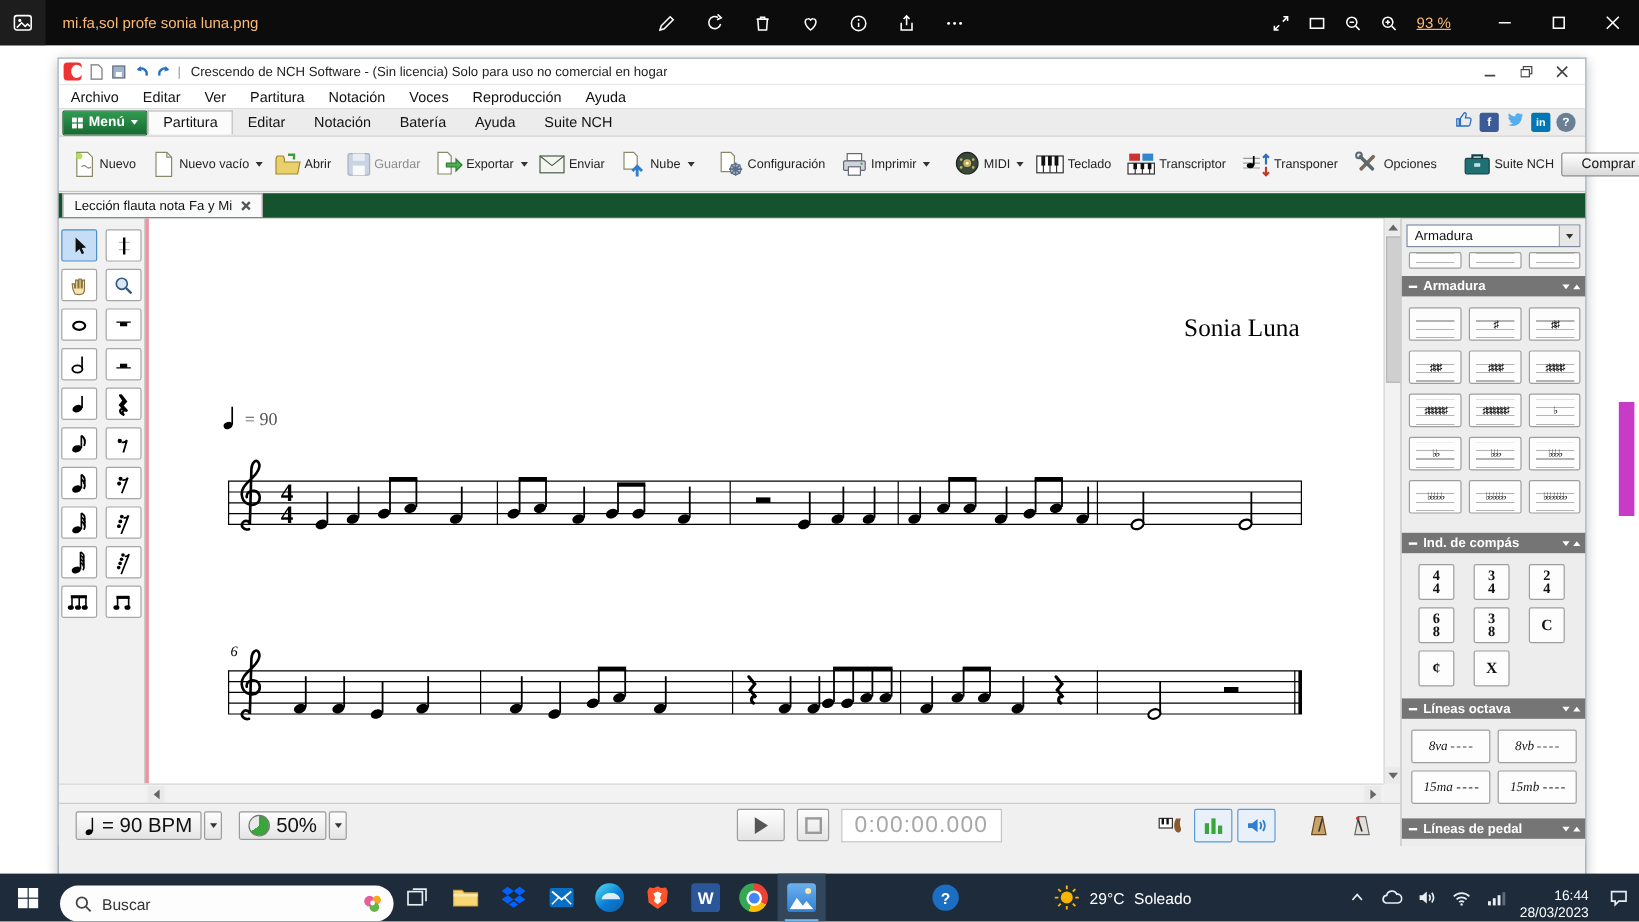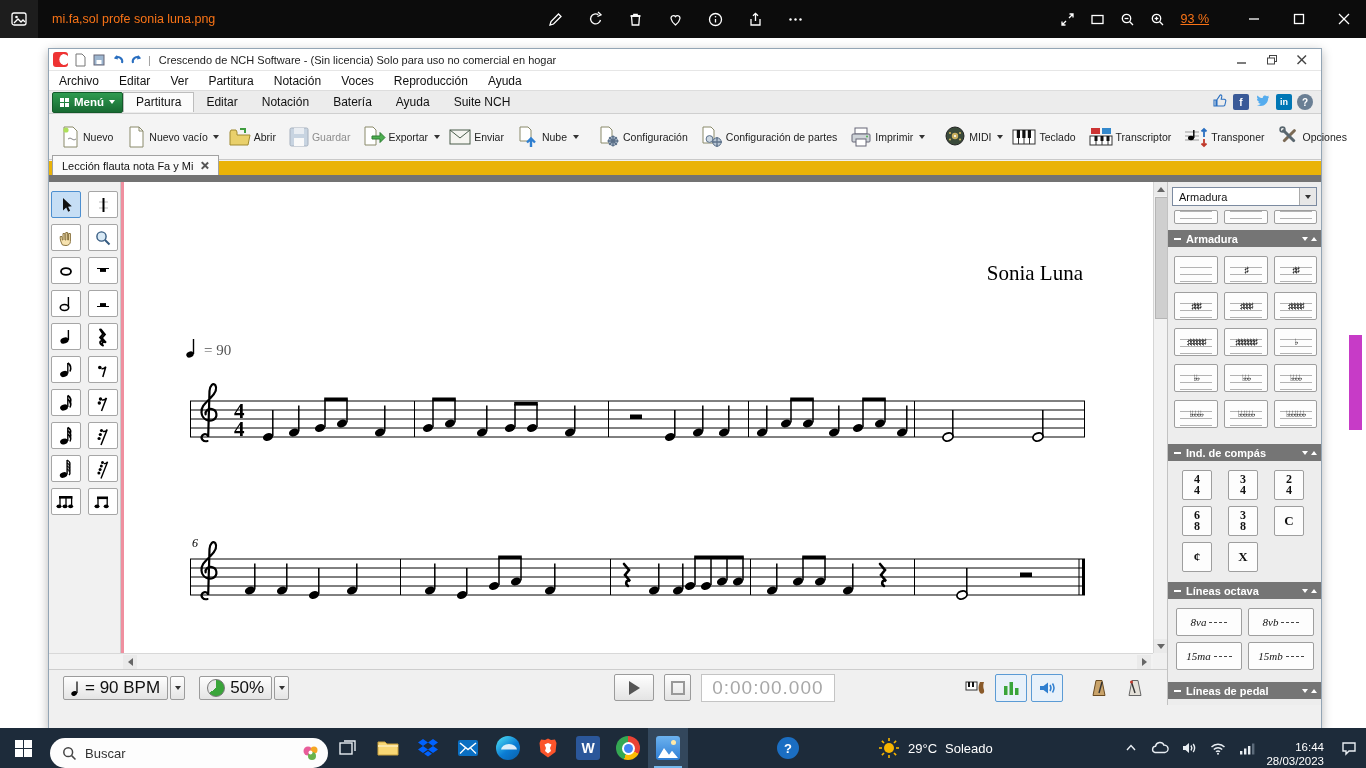--- a/index.html
+++ b/index.html
@@ -1,20 +1,20 @@
 <!DOCTYPE html>
 <html><head>
 <meta charset="utf-8">
 <style>
   html,body{margin:0;padding:0;background:#777;}
   body{font-family:"Liberation Sans",sans-serif;}
   .screen{position:relative;width:1366px;height:768px;background:#fff;overflow:hidden;}
 
   
-  .photos-bar{position:absolute;left:0;top:0;width:1366px;height:38px;background:#0c0c0c;color:#f97316;display:flex;align-items:center;}
+  .photos-bar{position:absolute;left:0;top:0;width:1366px;height:38px;background:#0c0c0c;color:#fdba74;display:flex;align-items:center;}
   .pb-appicon{width:38px;height:38px;display:flex;align-items:center;justify-content:center;background:#1d1d1d;}
   .pb-name{font-size:12.5px;margin-left:14px;white-space:nowrap;}
   .pb-center{position:absolute;left:540px;top:0;height:38px;display:flex;align-items:center;gap:10px;}
   .pb-right{position:absolute;right:0;top:0;height:38px;display:flex;align-items:center;text-decoration:underline;}
   .pb-ic{width:30px;height:30px;display:flex;align-items:center;justify-content:center;}
   .pb-zoom{font-size:12.5px;margin:0 22px 0 8px;}
   .pb-win{width:45px;height:38px;display:flex;align-items:center;justify-content:center;}
   .pbsvg{stroke:#fff;fill:none;stroke-width:1.3;}
 
   
@@ -54,21 +54,21 @@
   .toolbar{position:absolute;left:0;top:65px;width:100%;height:46px;background:#f4f4f4;border-bottom:1px solid #c9c9c9;display:flex;align-items:center;padding:0 4px;box-sizing:border-box;}
   .tbb{display:flex;flex-direction:row;align-items:center;justify-content:center;height:44px;padding:0 6px;gap:2px;}
   .tbb .lbl{font-size:10.5px;white-space:nowrap;color:#222;}
   .tbb.disabled{opacity:.5;}
   .tbb-wrap{display:flex;align-items:center;}
   .tb-dd{width:11px;height:34px;display:flex;align-items:center;justify-content:center;margin-left:-3px;}
   .tb-sep{width:1px;height:38px;background:#c6c6c6;margin:0 5px;}
   .buy{margin-left:auto;margin-right:12px;border:1px solid #8a8a8a;background:linear-gradient(#ffffff,#dadada);padding:3px 16px;border-radius:2px;font-size:11.5px;}
 
   
-  .doctabs{position:absolute;left:0;top:112px;width:100%;height:21px;background:#eab308;border-bottom:7px solid #737373;display:flex;align-items:flex-end;padding-left:3px;box-sizing:border-box;}
+  .doctabs{position:absolute;left:0;top:112px;width:100%;height:21px;background:#14532d;border-bottom:1px solid #737373;display:flex;align-items:flex-end;padding-left:3px;box-sizing:border-box;}
   .doctab{background:#fafafa;border:1px solid #a2a2a2;border-bottom:none;height:19px;display:flex;align-items:center;padding:0 9px;font-size:11px;gap:7px;}
   .tabx{width:9px;height:9px;position:relative;}
   .tabx::before,.tabx::after{content:"";position:absolute;left:4px;top:0;width:1.5px;height:9px;background:#555;}
   .tabx::before{transform:rotate(45deg);} .tabx::after{transform:rotate(-45deg);}
 
   
   .palette{position:absolute;left:0;top:133px;width:72px;height:471px;background:#f1f1f1;border-right:1px solid #cccccc;box-sizing:border-box;display:grid;grid-template-columns:30px 30px;gap:6px 7px;justify-content:center;align-content:start;padding-top:9px;}
   .tool{width:30px;height:27px;background:#fff;border:1px solid #a6a6a6;border-radius:2px;display:flex;align-items:center;justify-content:center;box-sizing:border-box;}
   .tool.active{background:#c6def5;border-color:#4d8fd0;}
 
@@ -407,30 +407,20 @@
         </div>
         <div class="tb-sep"></div>
         <div class="tbb">
           <svg width="24" height="24" viewBox="0 0 24 24">
               <path d="M4,2 L12,2 L15,5 L15,18 L4,18 Z" fill="#fff" stroke="#8a8a6a"></path>
               <circle cx="16" cy="16" r="4.5" fill="#b9c7d5" stroke="#5a6f88"></circle>
               <circle cx="16" cy="16" r="1.6" fill="#fff"></circle>
               <path d="M16,10.5 L16,21.5 M10.5,16 L21.5,16 M12.2,12.2 L19.8,19.8 M19.8,12.2 L12.2,19.8" stroke="#5a6f88" stroke-width="1.4"></path>
             </svg>
           <span class="lbl">Configuración</span>
-        </div>
-        <div class="tbb">
-          <svg width="24" height="24" viewBox="0 0 24 24">
-              <path d="M3,2 L11,2 L14,5 L14,18 L3,18 Z" fill="#fff" stroke="#8a8a6a"></path>
-              <circle cx="9.5" cy="14" r="3.4" fill="#cdd8e2" stroke="#5a6f88"></circle>
-              <circle cx="17" cy="17" r="4.2" fill="#b9c7d5" stroke="#5a6f88"></circle>
-              <circle cx="17" cy="17" r="1.4" fill="#fff"></circle>
-              <path d="M17,12 L17,22 M12,17 L22,17" stroke="#5a6f88" stroke-width="1.3"></path>
-            </svg>
-          <span class="lbl">Configuración de partes</span>
         </div>
         <div class="tbb-wrap">
           <div class="tbb">
             <svg width="24" height="24" viewBox="0 0 24 24">
                 <rect x="6" y="3" width="12" height="6" fill="#fff" stroke="#667"></rect>
                 <rect x="3" y="9" width="18" height="8" rx="1" fill="#cfd4d9" stroke="#667"></rect>
                 <rect x="7" y="14" width="10" height="7" fill="#fff" stroke="#667"></rect>
                 <circle cx="18" cy="11.5" r="1" fill="#4caf50"></circle>
               </svg>
             <span class="lbl">Imprimir</span>

